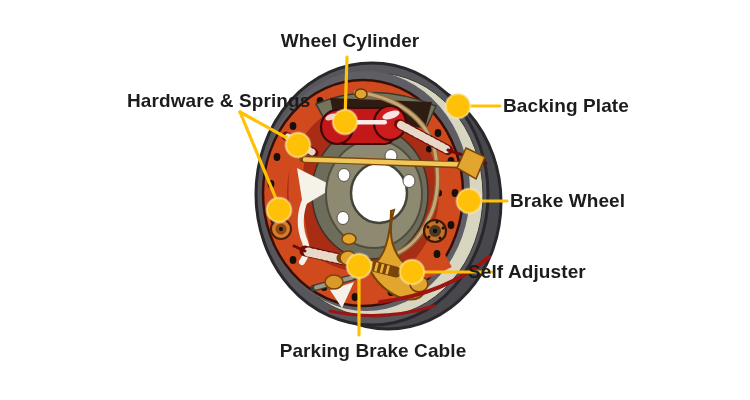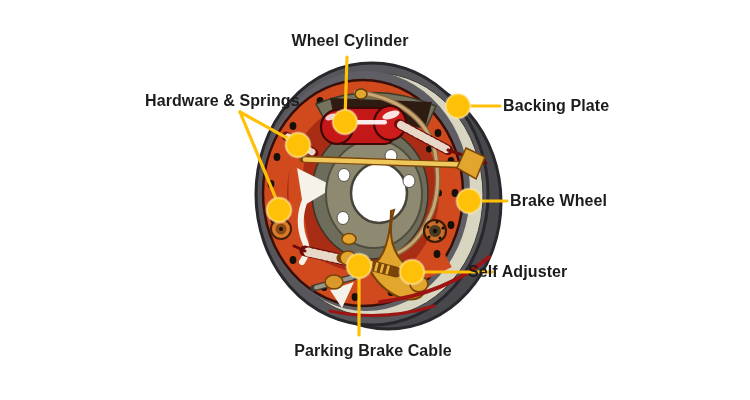--- a/index.html
+++ b/index.html
@@ -17,21 +17,21 @@
   }
   .art{position:absolute;left:0;top:0;z-index:1;}
   .marker-dot{
     position:absolute;z-index:3;width:22px;height:22px;margin-left:-11px;margin-top:-11px;
     border-radius:50%;background:var(--marker);
     box-shadow:0 0 0 1.5px var(--marker_ring), 0 0 0 2.5px rgba(255,255,255,.35);
     cursor:pointer;
   }
   .diagram-label{
     position:absolute;z-index:4;color:var(--label_text);
-    font-size:16px;font-weight:700;line-height:20px;white-space:nowrap;letter-spacing:.1px;
+    font-size:19px;font-weight:700;line-height:20px;white-space:nowrap;letter-spacing:.1px;
   }
   .centered{transform:translateX(-50%);}
 </style>
 </head>
 <body>
 
 <div class="stage">
 
   <svg class="art" width="750" height="400" viewBox="0 0 750 400">
 
@@ -170,18 +170,18 @@
 
   <div class="marker-dot" style="left:345px;top:122px"></div>
   <div class="marker-dot" style="left:298px;top:145px"></div>
   <div class="marker-dot" style="left:279px;top:210px"></div>
   <div class="marker-dot" style="left:458px;top:106px"></div>
   <div class="marker-dot" style="left:469px;top:201px"></div>
   <div class="marker-dot" style="left:412px;top:272px"></div>
   <div class="marker-dot" style="left:359px;top:266px"></div>
 
   <div class="diagram-label centered" style="left:350px;top:31px">Wheel Cylinder</div>
-  <div class="diagram-label" style="left:145px;top:91px">Hardware &amp; Springs</div>
+  <div class="diagram-label" style="left:127px;top:91px">Hardware &amp; Springs</div>
   <div class="diagram-label" style="left:503px;top:96px">Backing Plate</div>
   <div class="diagram-label" style="left:510px;top:191px">Brake Wheel</div>
   <div class="diagram-label" style="left:468px;top:262px">Self Adjuster</div>
   <div class="diagram-label centered" style="left:373px;top:341px">Parking Brake Cable</div>
 </div>
 
 </body></html>

